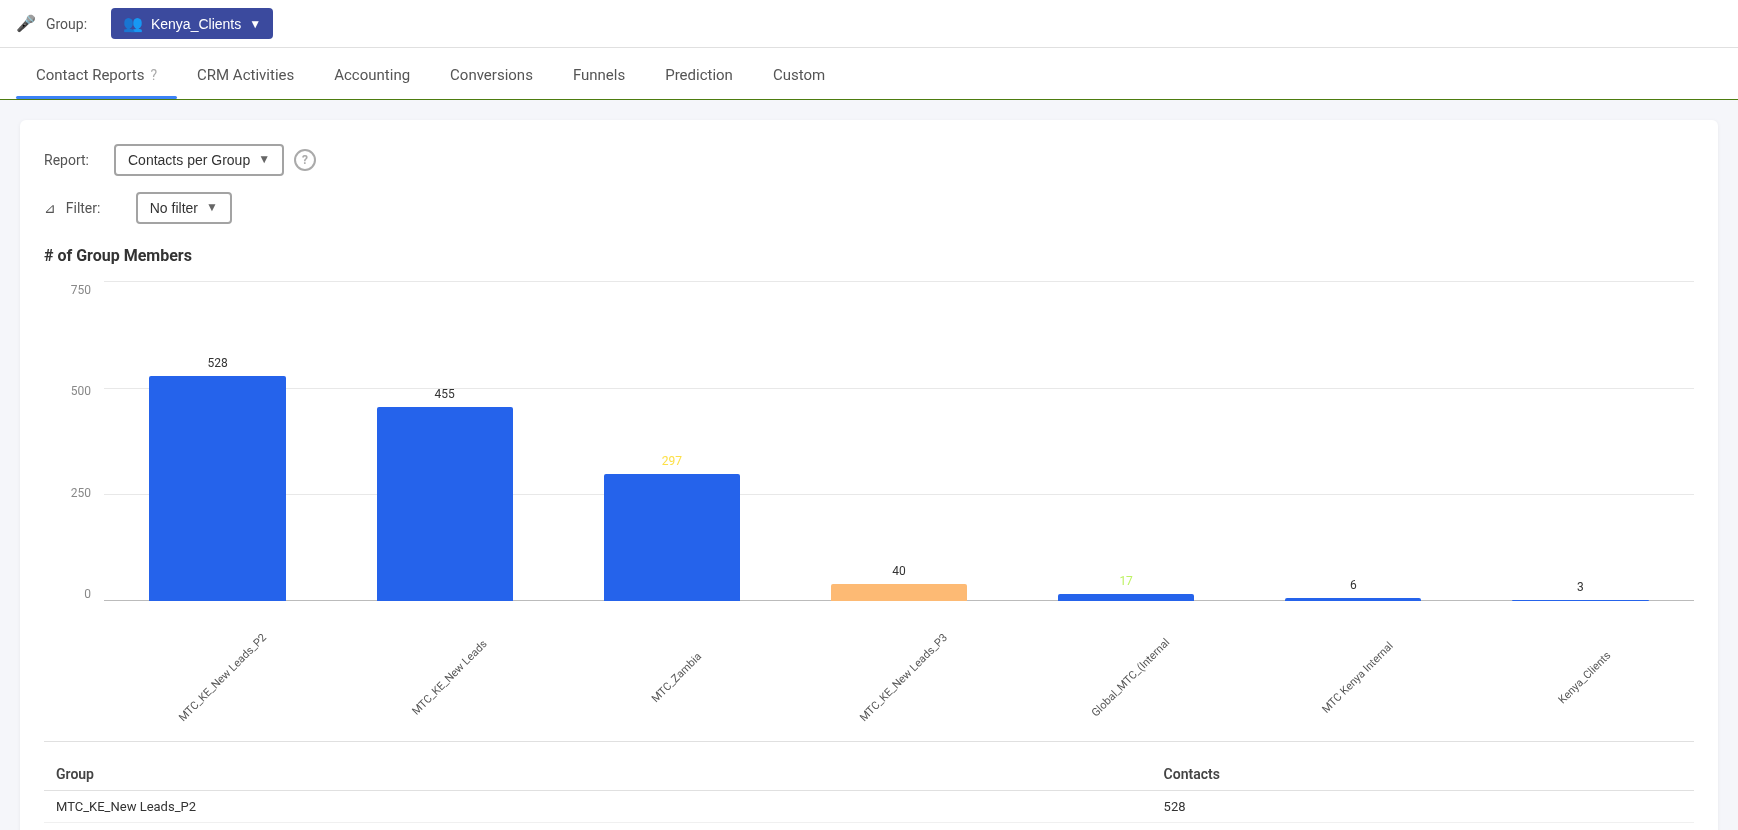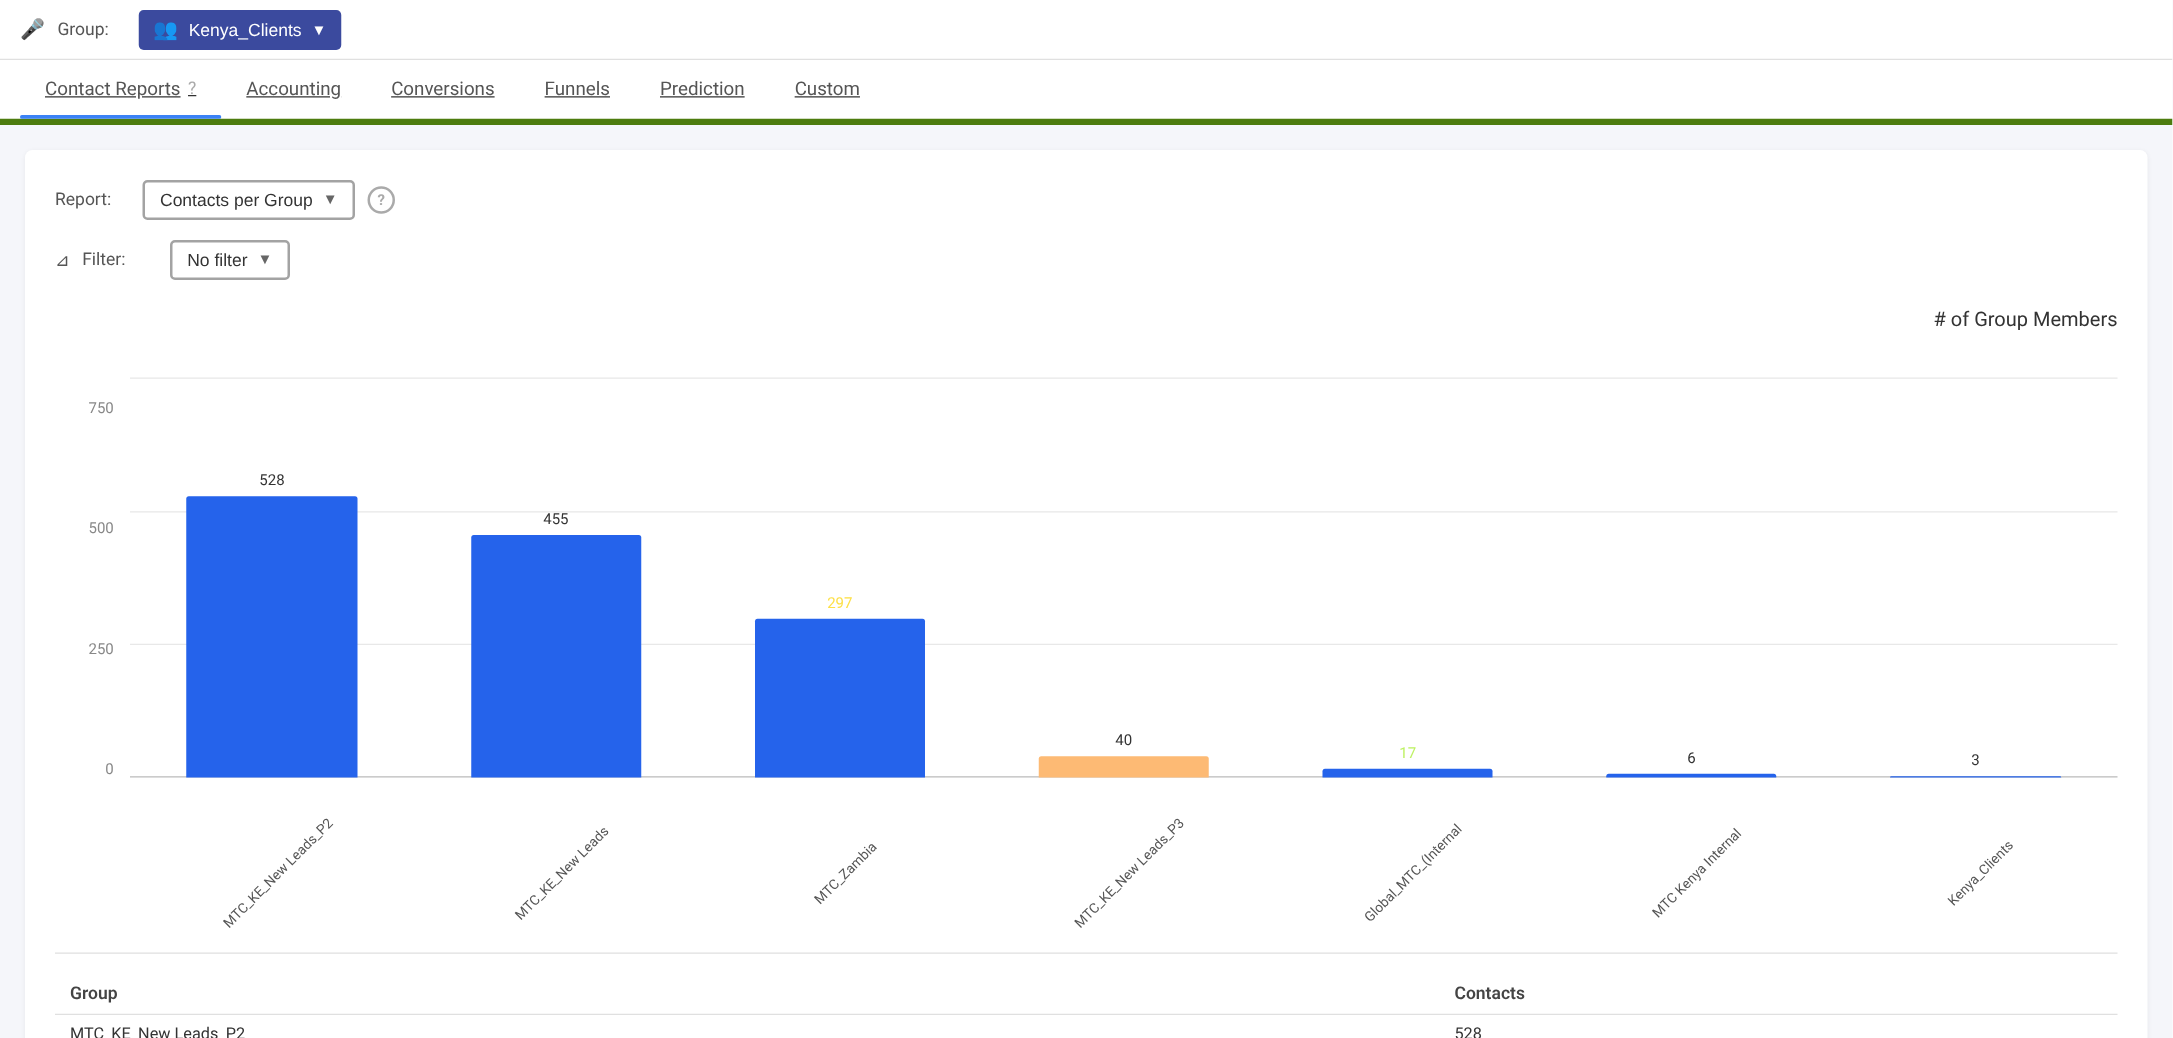--- a/index.html
+++ b/index.html
@@ -44,26 +44,25 @@
     }
     .mic-icon {
       color: #888;
       font-size: 16px;
       margin-right: 4px;
     }
 
     
     .tab-bar {
       background: #fff;
-      border-bottom: 5px solid #4d7c0f;
+      border-bottom: 1px solid #4d7c0f;
       display: flex;
       align-items: flex-end;
       padding: 0 16px;
       height: 52px;
-      text-decoration: underline;
     }
     .tab-item {
       padding: 14px 20px 12px;
       cursor: pointer;
       font-size: 15px;
       color: #555;
       border-bottom: 3px solid transparent;
       white-space: nowrap;
       position: relative;
       display: flex;
@@ -143,25 +142,25 @@
       color: #555;
       font-size: 14px;
     }
 
     
     .chart-container {
       width: 100%;
       padding: 10px 0;
     }
     .chart-title {
-      text-align: right;
+      text-align: left;
       font-size: 16px;
       color: #333;
-      margin-bottom: 37px;
-      font-weight: 400;
+      margin-bottom: 16px;
+      font-weight: 700;
     }
     .y-label {
       font-size: 12px;
       color: #888;
     }
 
     
     .table-section {
       margin-top: 30px;
       border-top: 1px solid #e0e0e0;
@@ -193,20 +192,23 @@
       <span class="chevron">▼</span>
     </button>
   </div>
 </div>
 
 <div class="tab-bar">
   <div class="tab-item">
     <span>Contact Reports</span>
     <span class="help-icon">?</span>
     <div style="position:absolute;bottom:-3px;left:0;right:0;height:3px;background:#3b82f6;border-radius:2px;"></div>
+  </div>
+  <div class="tab-item">
+    <span>CRM Activities</span>
   </div>
   <div class="tab-item">
     <span>Accounting</span>
   </div>
   <div class="tab-item">
     <span>Conversions</span>
   </div>
   <div class="tab-item">
     <span>Funnels</span>
   </div>
@@ -237,21 +239,21 @@
           <span>No filter</span>
           <span class="chevron">▼</span>
         </button>
       </div>
     </div>
 
     <div class="chart-container">
       <div class="chart-title"># of Group Members</div>
       <div id="chart-render" style="position:relative; width:100%; height:420px; padding-left:60px; padding-bottom:100px;">
 
-        <div style="position:absolute; left:0; top:17px; bottom:100px; width:55px; display:flex; flex-direction:column; justify-content:space-between; align-items:flex-end; padding-right:8px;">
+        <div style="position:absolute; left:0; top:2px; bottom:100px; width:55px; display:flex; flex-direction:column; justify-content:space-between; align-items:flex-end; padding-right:8px;">
           <span class="y-label">750</span>
           <span class="y-label">500</span>
           <span class="y-label">250</span>
           <span class="y-label">0</span>
         </div>
 
         <div id="bars-container" style="position:absolute; left:60px; right:0; top:0; bottom:100px; display:flex; align-items:flex-end;">
 
           <div style="position:absolute;left:0;right:0;top:0;bottom:0;">
             <div style="position:absolute;left:0;right:0;top:0;height:1px;background:#e8e8e8;"></div>

